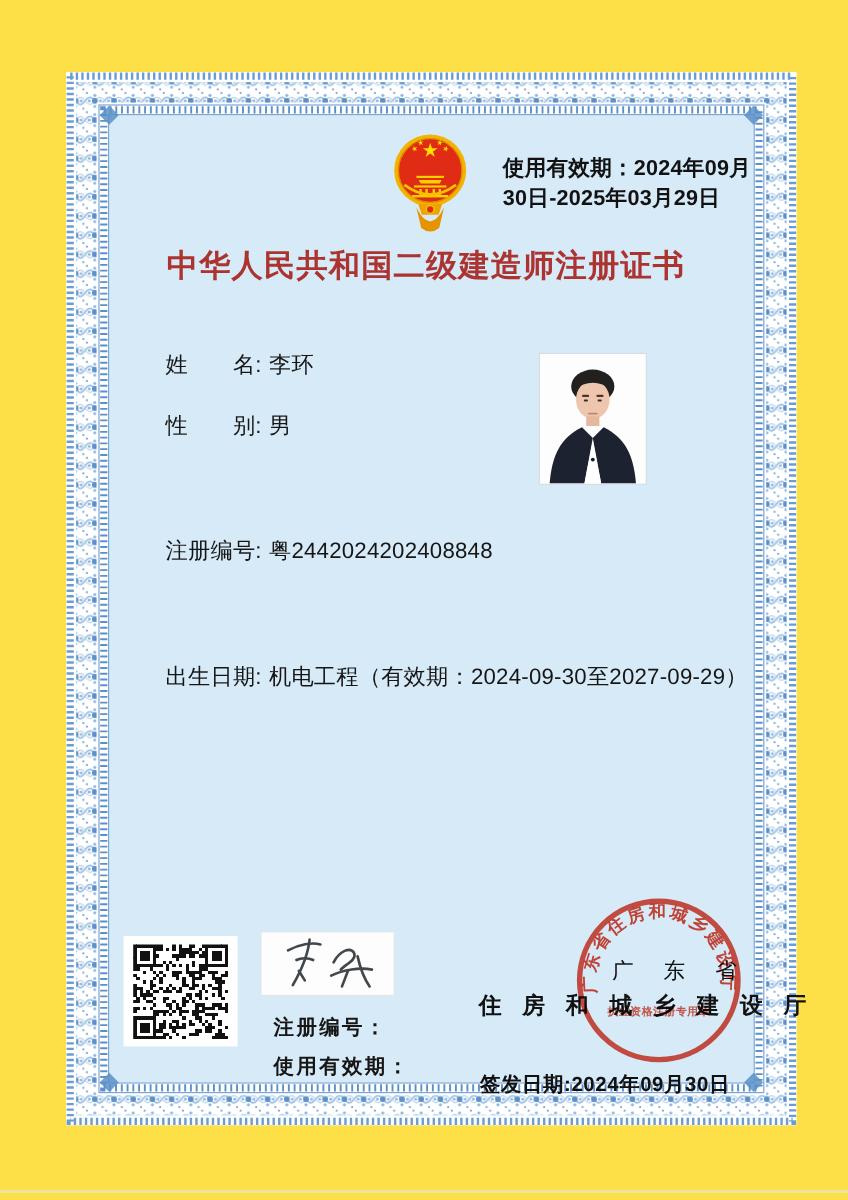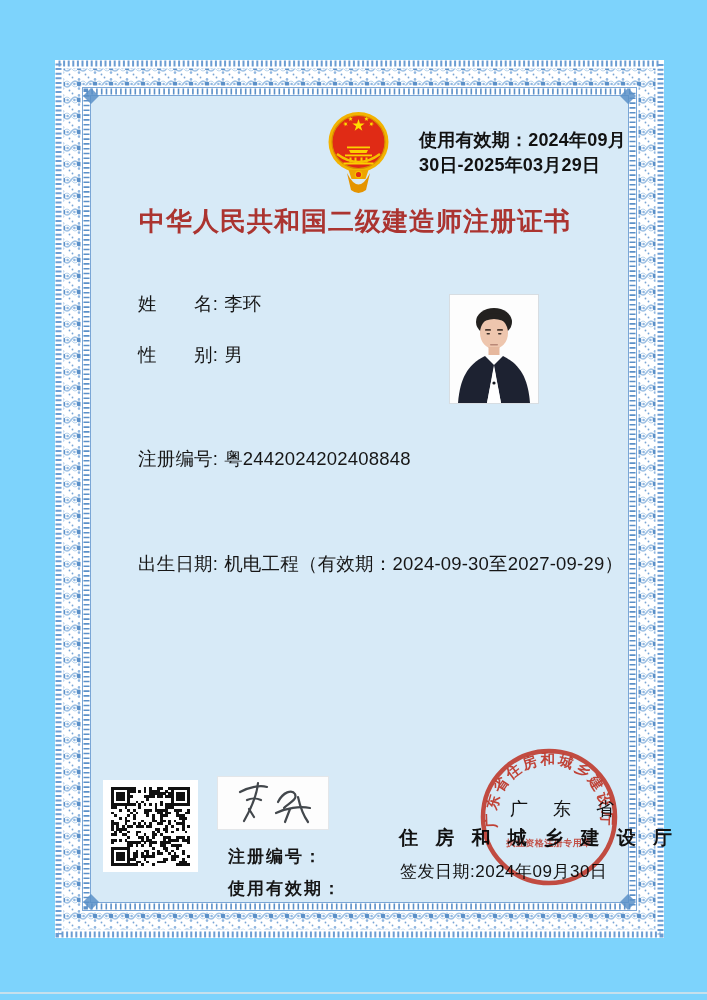--- a/index.html
+++ b/index.html
@@ -1,17 +1,17 @@
 <!DOCTYPE html>
 <html><head>
 <meta charset="utf-8">
 <style>
   html,body{margin:0;padding:0;background:#ffffff;}
   .page{
-    position:relative;width:707px;height:1000px;background:#7dd3fc;overflow:hidden;
+    position:relative;width:707px;height:1000px;background:#fde047;overflow:hidden;
     font-family:"Liberation Sans","DejaVu Sans",sans-serif;color:#151515;
   }
   .abs{position:absolute;}
   
   .frame{left:55px;top:60px;width:609px;height:878px;}
   
   .emblem{left:325px;top:110px;width:67px;height:86px;}
   
   .validity{left:419px;top:128px;width:215px;font-size:18px;font-weight:bold;line-height:25px;color:#121212;letter-spacing:.2px;}
   
@@ -26,21 +26,21 @@
   
   .qrbox{left:103px;top:780px;width:95px;height:92px;background:#ffffff;}
   .qrbox svg{position:absolute;left:8px;top:7px;}
   
   .sigbox{left:218px;top:777px;width:110px;height:52px;background:#fdfdfd;box-shadow:0 0 0 1px #e3e6e9;}
   .siglabel{left:228px;font-size:17px;font-weight:bold;letter-spacing:2px;color:#161616;}
   .sl1{top:845px;} .sl2{top:877px;}
   
   .province{left:424px;top:797px;width:200px;text-align:right;font-size:18px;font-weight:normal;letter-spacing:10px;color:#111;}
   .department{left:399px;top:825px;width:235px;text-align:center;font-size:19px;font-weight:bold;letter-spacing:6px;color:#111;white-space:nowrap;}
-  .issuedate{left:400px;top:860px;width:240px;font-size:17px;font-weight:normal;letter-spacing:.5px;color:#111;white-space:nowrap;}
+  .issuedate{left:400px;top:892px;width:240px;font-size:17px;font-weight:bold;letter-spacing:.5px;color:#111;white-space:nowrap;}
   
   .seal{left:474px;top:742px;width:150px;height:150px;mix-blend-mode:multiply;opacity:.94;}
   
   .pageedge{left:0;top:992px;width:707px;height:2px;background:#e6e6e6;opacity:.7;}
 </style>
 </head>
 <body>
 
 <div class="page">
 

